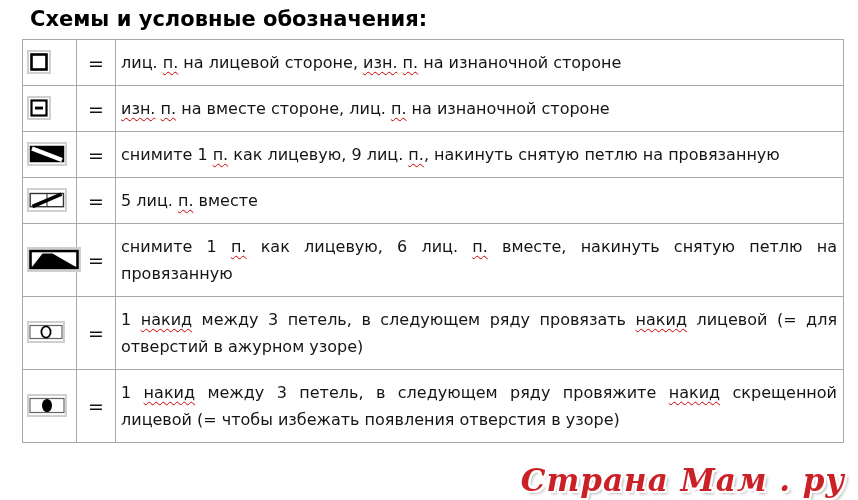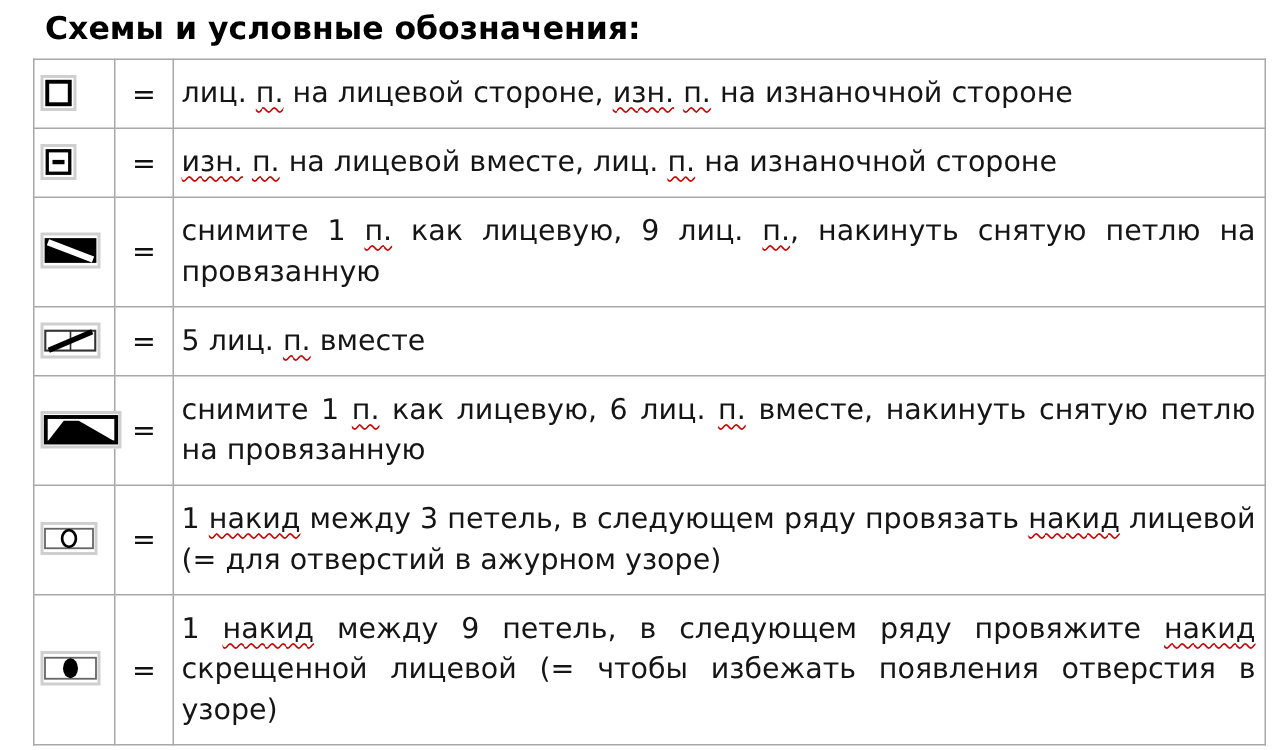--- a/index.html
+++ b/index.html
@@ -14,21 +14,21 @@
     font-size:21px;font-weight:bold;color:#000;
   }
   table.legend{
     margin-left:22px;width:822px;
     border-collapse:collapse;table-layout:fixed;
   }
   table.legend td{border:1px solid #a8a8a8;}
   .sym-cell{width:47px;padding:4px 2px 4px 4px;vertical-align:middle;text-align:left;}
   .eq-cell{width:36px;text-align:center;vertical-align:middle;font-size:19px;color:#111;}
   .desc-cell{
-    padding:9px 6px 9px 5px;font-size:19px;line-height:27px;
+    padding:9px 6px 9px 5px;font-size:16px;line-height:27px;
     text-align:justify;color:#151515;
   }
   .sym-frame{
     display:inline-block;line-height:0;background:#fff;
     border:2px solid #cfcfcf;
   }
   .wavy{
     text-decoration:underline;
     text-decoration-style:wavy;
     text-decoration-color:#cc0000;
@@ -73,21 +73,21 @@
     <td class="sym-cell">
       <span class="sym-frame"><svg width="20" height="20" viewBox="0 0 20 20">
                 <rect x="2.5" y="2.5" width="15" height="15" fill="#fff" stroke="#000" stroke-width="2.2"></rect>
                 <rect x="6" y="8.6" width="8" height="2.9" fill="#000"></rect>
               </svg></span>
     </td>
     <td class="eq-cell">
       <span>=</span>
     </td>
     <td class="desc-cell">
-      <span class="desc"><span class="wavy">изн.</span><span> </span><span class="wavy">п.</span><span> на лицевой вместе, лиц. </span><span class="wavy">п.</span><span> на изнаночной стороне</span></span>
+      <span class="desc"><span class="wavy">изн.</span><span> </span><span class="wavy">п.</span><span> на вместе стороне, лиц. </span><span class="wavy">п.</span><span> на изнаночной стороне</span></span>
     </td>
   </tr>
 
   <tr>
     <td class="sym-cell">
       <span class="sym-frame"><svg width="36" height="20" viewBox="0 0 36 20">
                 <rect x="1.5" y="2.5" width="33" height="15" fill="#000" stroke="#000" stroke-width="1.5"></rect>
                 <line x1="3" y1="4.5" x2="33" y2="16" stroke="#fff" stroke-width="4.2"></line>
               </svg></span>
     </td>
@@ -151,19 +151,20 @@
       <span class="sym-frame"><svg width="36" height="19" viewBox="0 0 36 19">
                 <rect x="1" y="2.5" width="34" height="14" fill="#fff" stroke="#666" stroke-width="1.2"></rect>
                 <line x1="18" y1="2.5" x2="18" y2="16.5" stroke="#666" stroke-width="1"></line>
                 <ellipse cx="18" cy="9.5" rx="5" ry="6.6" fill="#000"></ellipse>
               </svg></span>
     </td>
     <td class="eq-cell">
       <span>=</span>
     </td>
     <td class="desc-cell">
-      <span class="desc"><span>1 </span><span class="wavy">накид</span><span> между 9 петель, в следующем ряду провяжите </span><span class="wavy">накид</span><span> скрещенной лицевой (= чтобы избежать появления отверстия в узоре)</span></span>
+      <span class="desc"><span>1 </span><span class="wavy">накид</span><span> между 3 петель, в следующем ряду провяжите </span><span class="wavy">накид</span><span> скрещенной лицевой (= чтобы избежать появления отверстия в узоре)</span></span>
     </td>
   </tr>
 </tbody>
   </table>
 
+  <div class="watermark">Страна Мам . ру</div>
 </div>
 
 </body></html>

